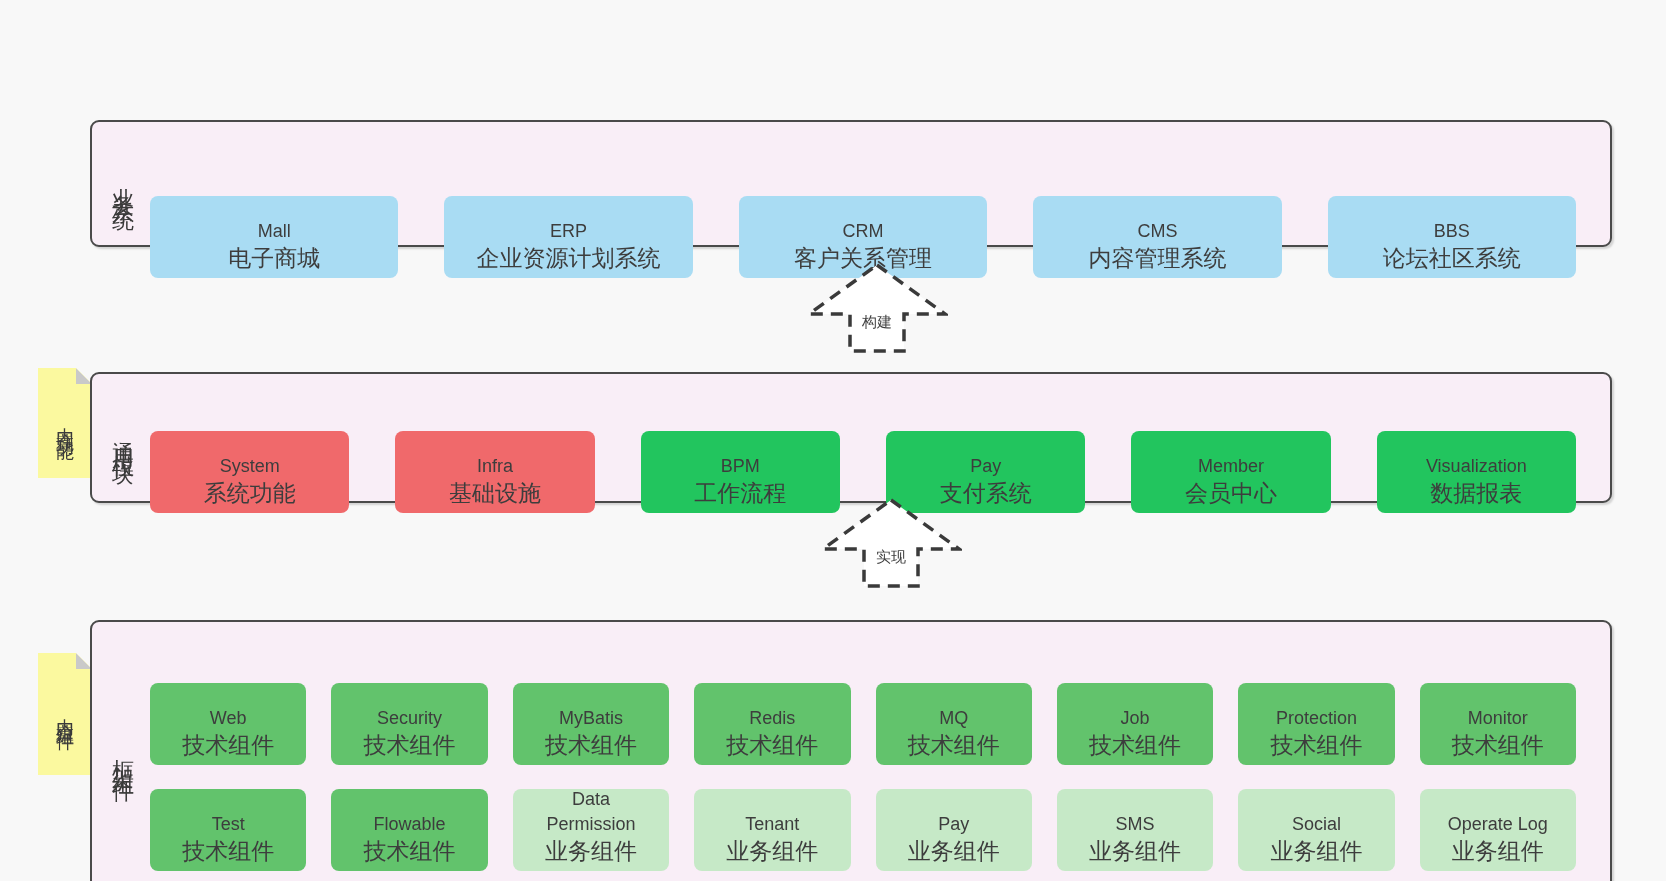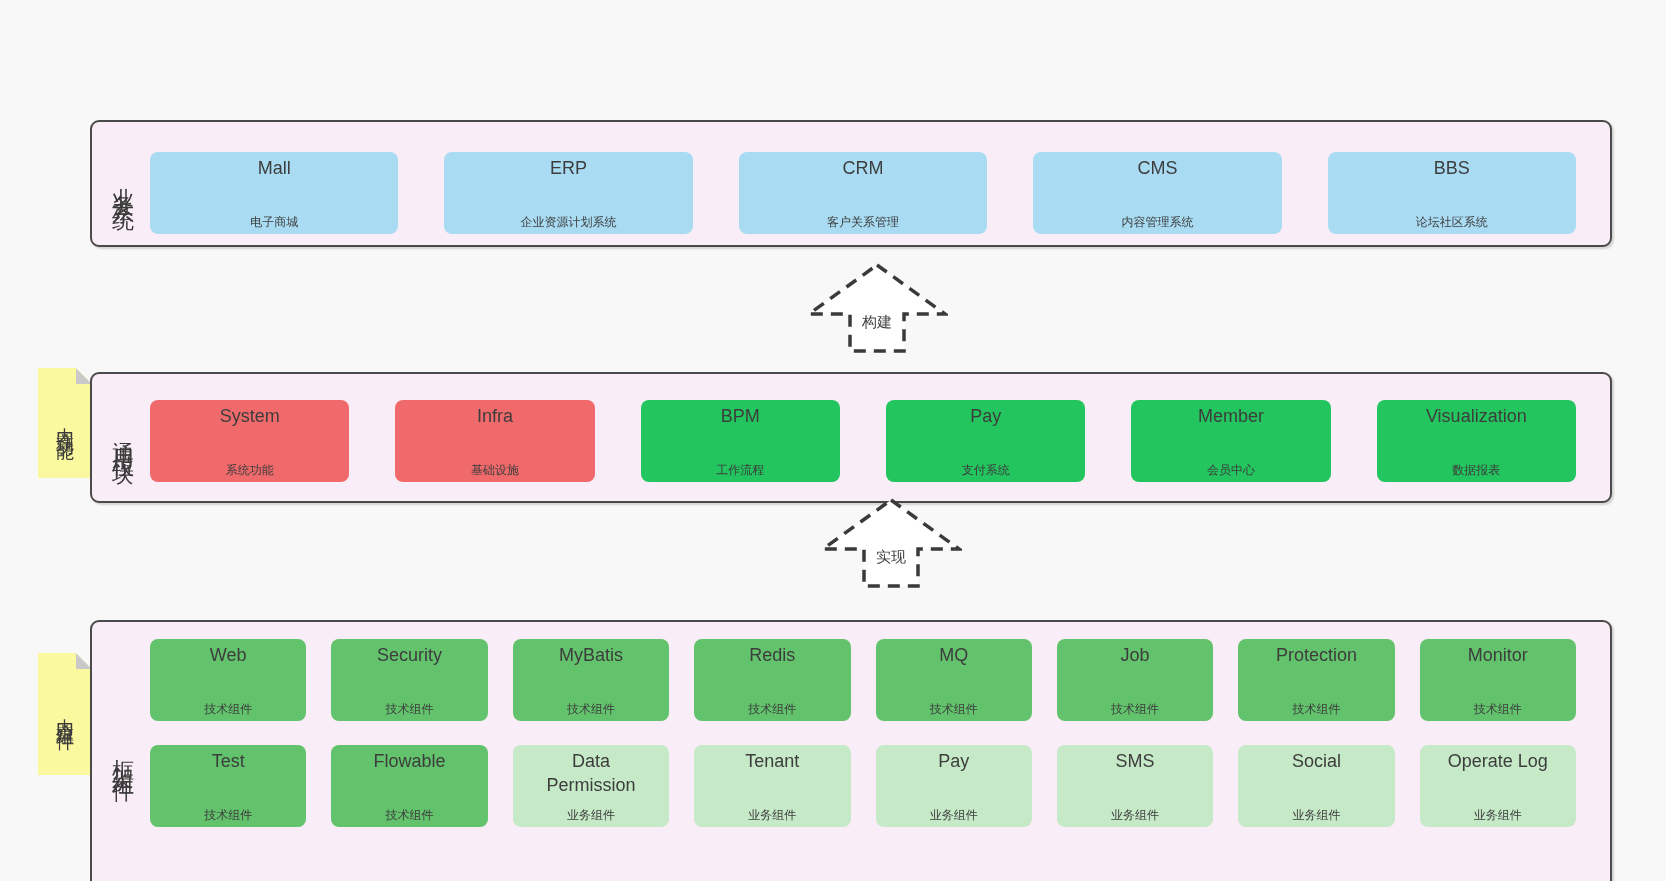--- a/index.html
+++ b/index.html
@@ -24,31 +24,31 @@
   .vlabel {
     position:absolute; left:16px; top:50%; transform:translateY(-50%);
     writing-mode:vertical-rl; text-orientation:upright;
     font-size:22px; letter-spacing:7px; color:#3a3a3a; white-space:nowrap;
   }
   .boxrow {
     position:absolute; left:58px; right:34px;
     display:flex; gap:46px;
   }
   #panel-business .boxrow { top:30px; }
-  #panel-modules  .boxrow { top:26px; }
+  #panel-modules  .boxrow { top:13px; }
   .fw-row { gap:25px; }
   #fw-row-1 { top:17px; }
   #fw-row-2 { top:123px; }
   .box {
     flex:1; height:82px; border-radius:8px;
-    display:flex; flex-direction:column; align-items:center; justify-content:space-between;
-    text-align:center; padding:4px 16px; line-height:1.35;
+    display:flex; flex-direction:column; align-items:center; justify-content:flex-end;
+    text-align:center; padding:4px 16px; line-height:1.35;margin-top:44px;
   }
   .box .en { font-size:18px; }
-  .box .zh { font-size:12px; }
+  .box .zh { font-size:23px; }
   .blue   { background:#a9dcf3; }
   .red    { background:#f0696b; }
   .pink   { background:#22c55e; }
   .gdark  { background:#62c36c; }
   .glight { background:#c6e9c7; }
   .sticky {
     position:absolute; left:38px; width:54px;
     background:#fbf99f;
     clip-path:polygon(0 0, calc(100% - 16px) 0, 100% 16px, 100% 100%, 0 100%);
     display:flex; align-items:center; justify-content:center;

